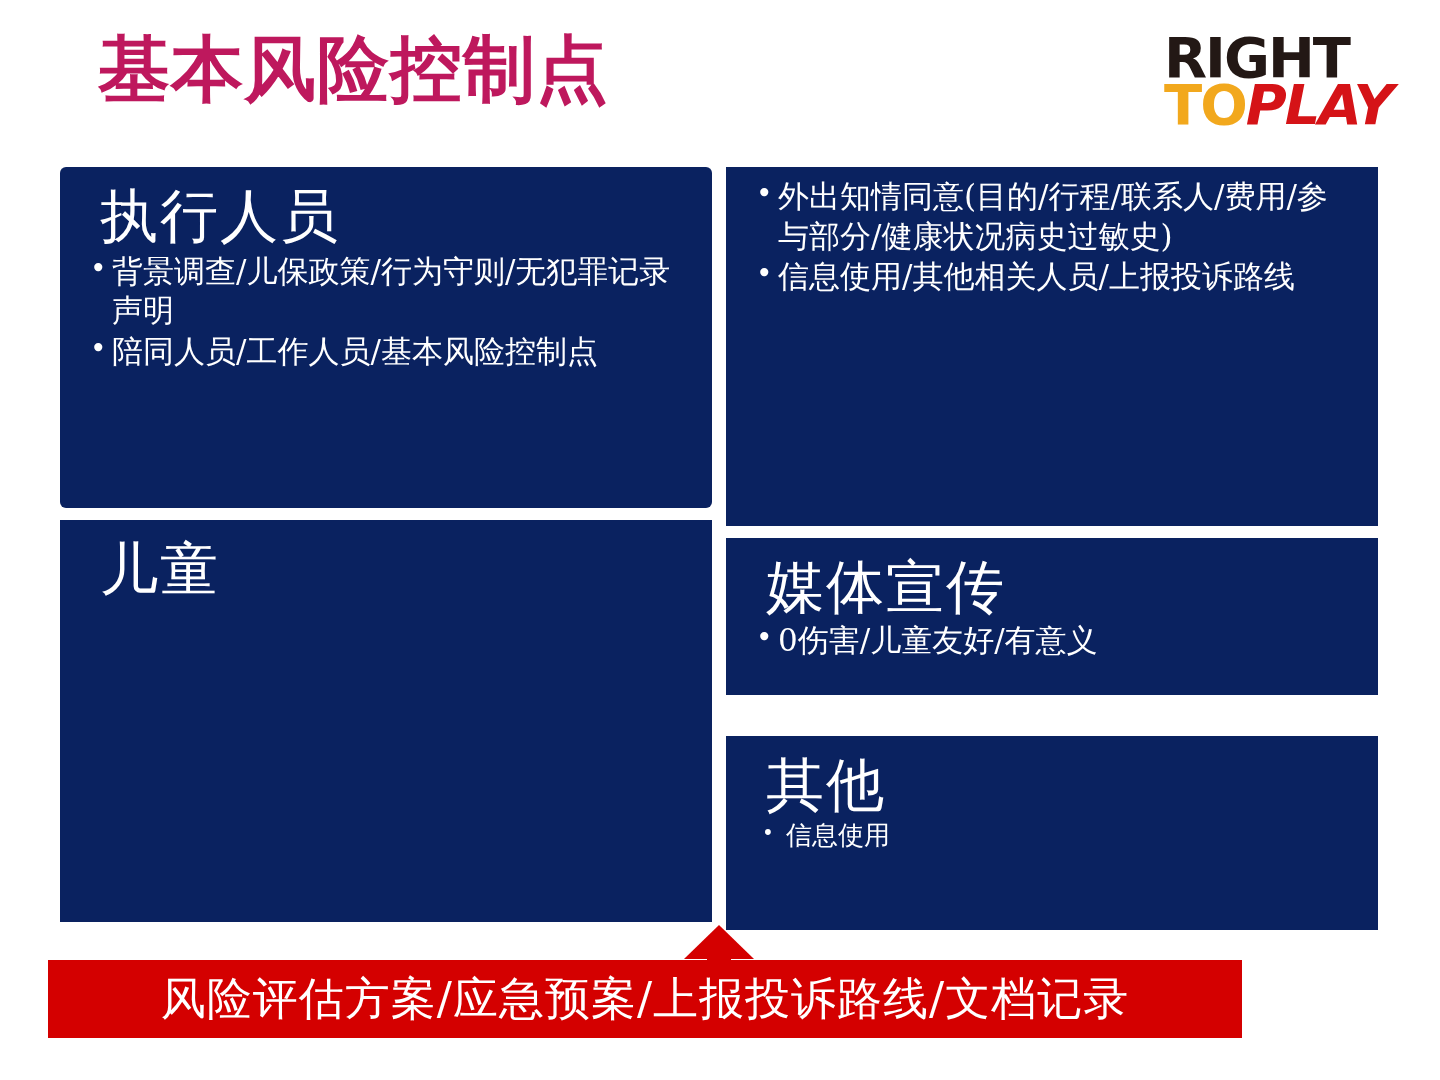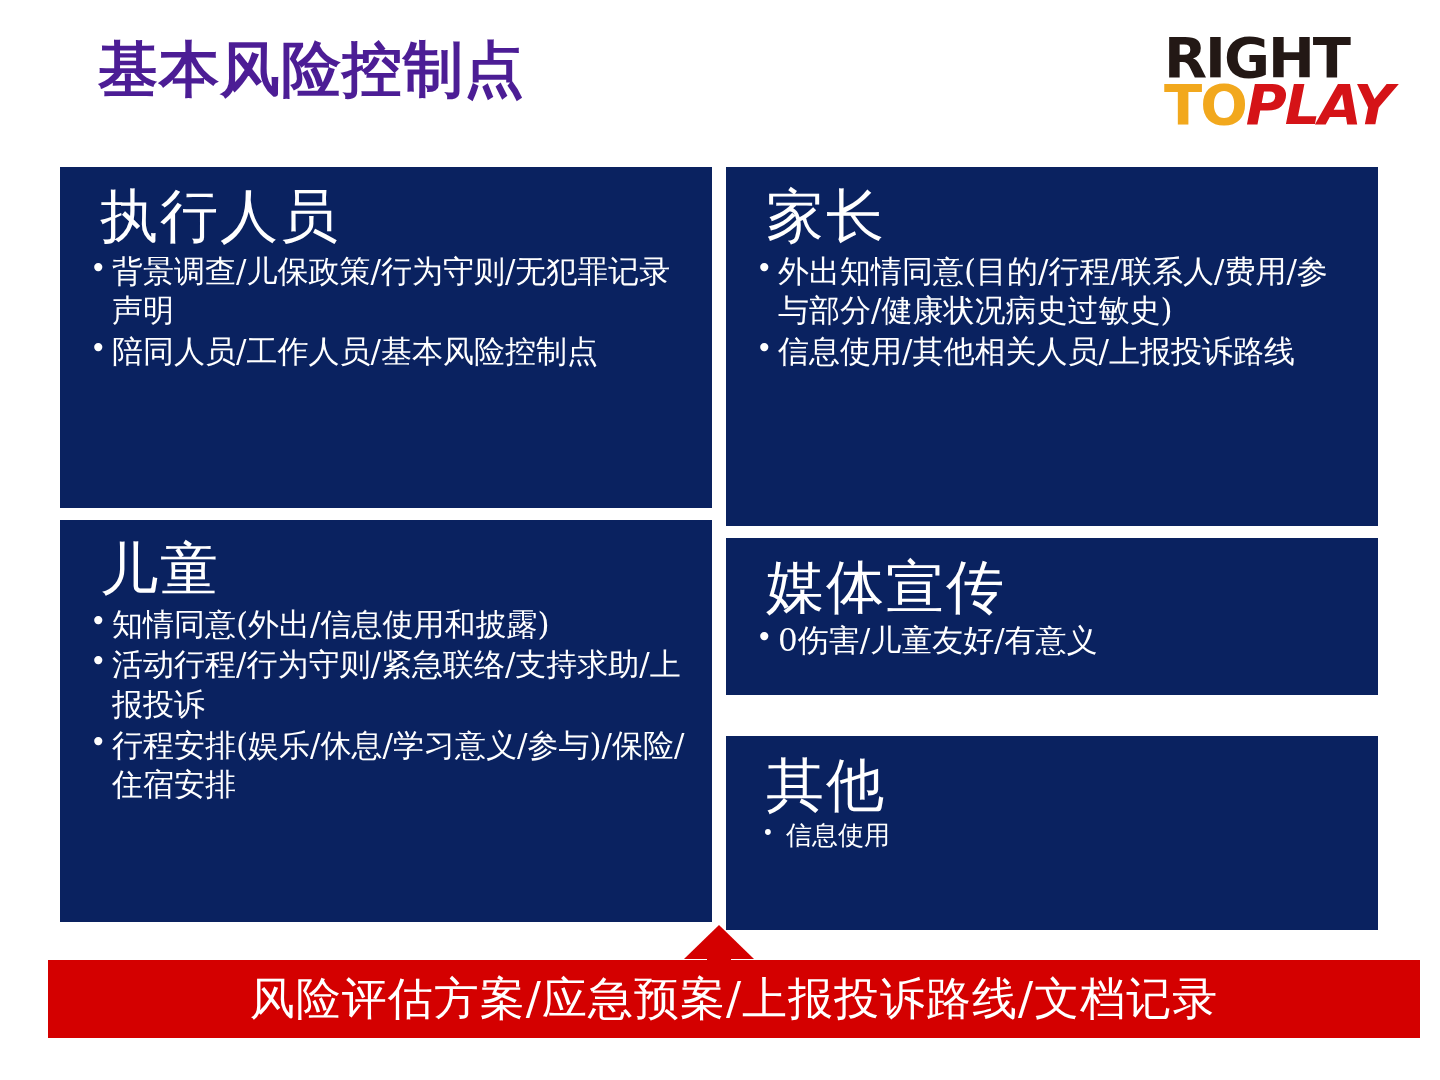--- a/index.html
+++ b/index.html
@@ -13,25 +13,25 @@
     position: relative;
     overflow: hidden;
     font-family: "DejaVu Serif", "Liberation Serif", serif;
   }
 
   
   .slide-title {
     position: absolute;
     left: 98px;
     top: 38px;
-    font-family: Liberation Sans, sans-serif;
+    font-family: Liberation Mono, monospace;
     font-weight: bold;
-    font-size: 60px;
+    font-size: 72px;
     line-height: 1.05;
-    color: #4c1d95;
+    color: #be185d;
     letter-spacing: 1px;
     white-space: nowrap;
   }
 
   .logo {
     position: absolute;
     right: 48px;
     top: 34px;
     font-family: "DejaVu Sans", "Liberation Sans", sans-serif;
     font-weight: bold;
@@ -73,21 +73,21 @@
     left: 0;
     width: 100%;
     background: #0A2260;
     box-sizing: border-box;
     padding: 10px 26px 10px 26px;
     color: #ffffff;
     overflow: hidden;
   }
 
   
-  .panel-exec     { top: 0px;   height: 341px; }
+  .panel-exec     { top: 0px;   height: 341px; border-radius: 6px; }
   .panel-children { top: 353px; height: 402px; }
   
   .panel-parents  { top: 0px;   height: 359px; }
   .panel-media    { top: 371px; height: 157px; }
   .panel-other    { top: 569px; height: 194px; }
 
   .panel-heading {
     font-family: "DejaVu Serif", "Liberation Serif", serif;
     font-weight: normal;
     font-size: 58px;
@@ -154,21 +154,21 @@
     width: 24px;
     height: 14px;
     background: #D40000;
   }
 
   
   .banner {
     position: absolute;
     left: 48px;
     top: 960px;
-    width: 1372px;
+    width: 1194px;
     height: 78px;
     background: #D40000;
     display: flex;
     align-items: center;
     justify-content: center;
   }
   .banner-text {
     font-family: "DejaVu Serif", "Liberation Serif", serif;
     font-size: 45px;
     color: #ffffff;
@@ -193,33 +193,27 @@
     <div class="panel panel-exec">
       <div class="panel-heading">执行人员</div>
       <ul class="bullets">
         <li>背景调查/儿保政策/行为守则/无犯罪记录声明</li>
         <li>陪同人员/工作人员/基本风险控制点</li>
       </ul>
     </div>
 
     <div class="panel panel-children">
       <div class="panel-heading">儿童</div>
-      <ul class="bullets">
-        <li>知情同意(外出/信息使用和披露)</li>
-        <li>活动行程/行为守则/紧急联络/支持求助/上报投诉</li>
-        <li>行程安排(娱乐/休息/学习意义/参与)/保险/住宿安排</li>
-      </ul>
     </div>
 
   </div>
 
   <div class="col col-right">
 
     <div class="panel panel-parents">
-      <div class="panel-heading">家长</div>
       <ul class="bullets">
         <li>外出知情同意(目的/行程/联系人/费用/参与部分/健康状况病史过敏史)</li>
         <li>信息使用/其他相关人员/上报投诉路线</li>
       </ul>
     </div>
 
     <div class="panel panel-media">
       <div class="panel-heading small-gap">媒体宣传</div>
       <ul class="bullets">
         <li>0伤害/儿童友好/有意义</li>

